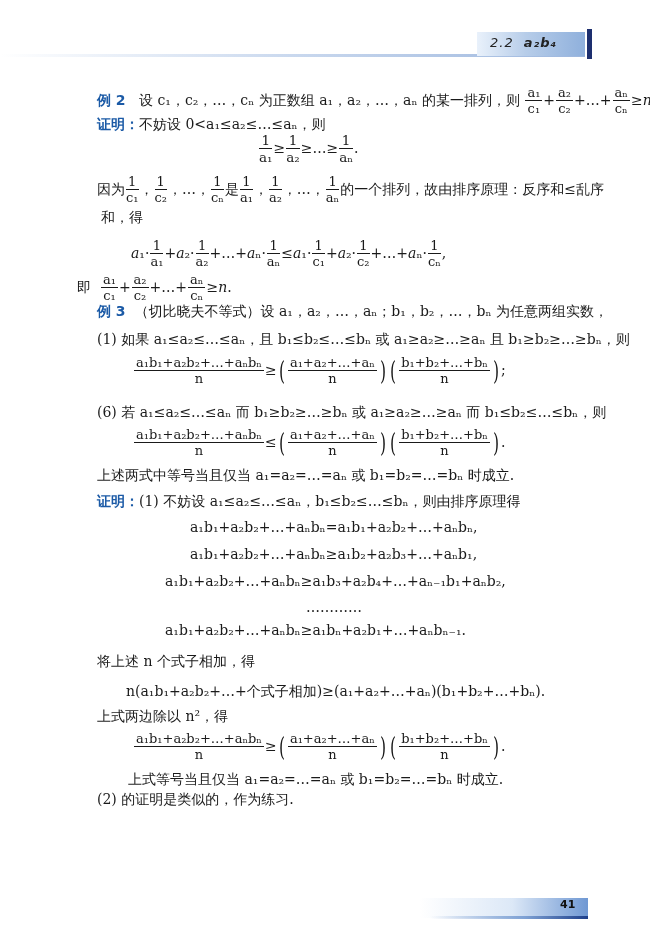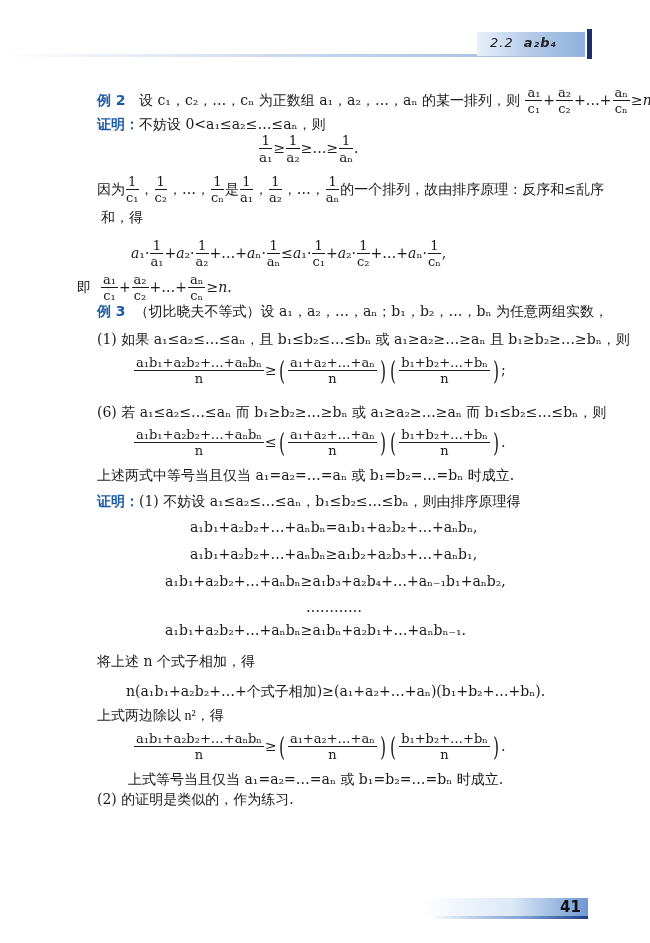--- a/index.html
+++ b/index.html
@@ -34,21 +34,21 @@
 
   .footer-bar {
     position:absolute; left:420px; top:898px; width:168px; height:20px;
     background:linear-gradient(90deg,rgba(255,255,255,0) 0%,#dce8f7 55%,#6f98d3 100%);
   }
   .footer-rule {
     position:absolute; left:430px; top:916px; width:158px; height:3px;
     background:linear-gradient(90deg,rgba(180,200,230,0) 0%,#7ea1d4 60%,#1d3f8a 100%);
   }
   .page-num {
-    position:absolute; left:560px; top:898px; font-size:15px; font-weight:bold; color:#111;
+    position:absolute; left:560px; top:898px; font-size:11px; font-weight:bold; color:#111;
     font-family:"DejaVu Sans","Liberation Sans",sans-serif;
   }
 </style>
 </head>
 <body>
 
 <div>
   <div class="header-rule"></div>
   <div class="header-bar"></div>
   <div class="header-mark"></div>
@@ -110,21 +110,21 @@
 
 <div class="line math" style="left:190px; top:518px;">a₁b₁+a₂b₂+…+aₙbₙ=a₁b₁+a₂b₂+…+aₙbₙ,</div>
 <div class="line math" style="left:190px; top:545px;">a₁b₁+a₂b₂+…+aₙbₙ≥a₁b₂+a₂b₃+…+aₙb₁,</div>
 <div class="line math" style="left:165px; top:572px;">a₁b₁+a₂b₂+…+aₙbₙ≥a₁b₃+a₂b₄+…+aₙ₋₁b₁+aₙb₂,</div>
 <div class="line math" style="left:306px; top:598px;">…………</div>
 <div class="line math" style="left:165px; top:621px;">a₁b₁+a₂b₂+…+aₙbₙ≥a₁bₙ+a₂b₁+…+aₙbₙ₋₁.</div>
 
 <div class="line" style="left:97px; top:652px;">将上述 n 个式子相加，得</div>
 <div class="line math" style="left:126px; top:682px;">n(a₁b₁+a₂b₂+…+个式子相加)≥(a₁+a₂+…+aₙ)(b₁+b₂+…+bₙ).</div>
 
-<div class="line" style="left:97px; top:707px;font-family:Liberation Serif, serif;">上式两边除以 n²，得</div>
+<div class="line" style="left:97px; top:707px;">上式两边除以 n²，得</div>
 
 <div class="line math" style="left:133px; top:731px;">
   <span class="frac"><span class="top">a₁b₁+a₂b₂+…+aₙbₙ</span><span>n</span></span>≥<span class="paren">(</span><span class="frac"><span class="top">a₁+a₂+…+aₙ</span><span>n</span></span><span class="paren">)</span><span class="paren">(</span><span class="frac"><span class="top">b₁+b₂+…+bₙ</span><span>n</span></span><span class="paren">)</span>.
 </div>
 
 <div class="line" style="left:80px; top:770px;margin-left:48px;">上式等号当且仅当 a₁=a₂=…=aₙ 或 b₁=b₂=…=bₙ 时成立.</div>
 <div class="line" style="left:97px; top:790px;">(2) 的证明是类似的，作为练习.</div>
 
 <div>
   <div class="footer-bar"></div>

